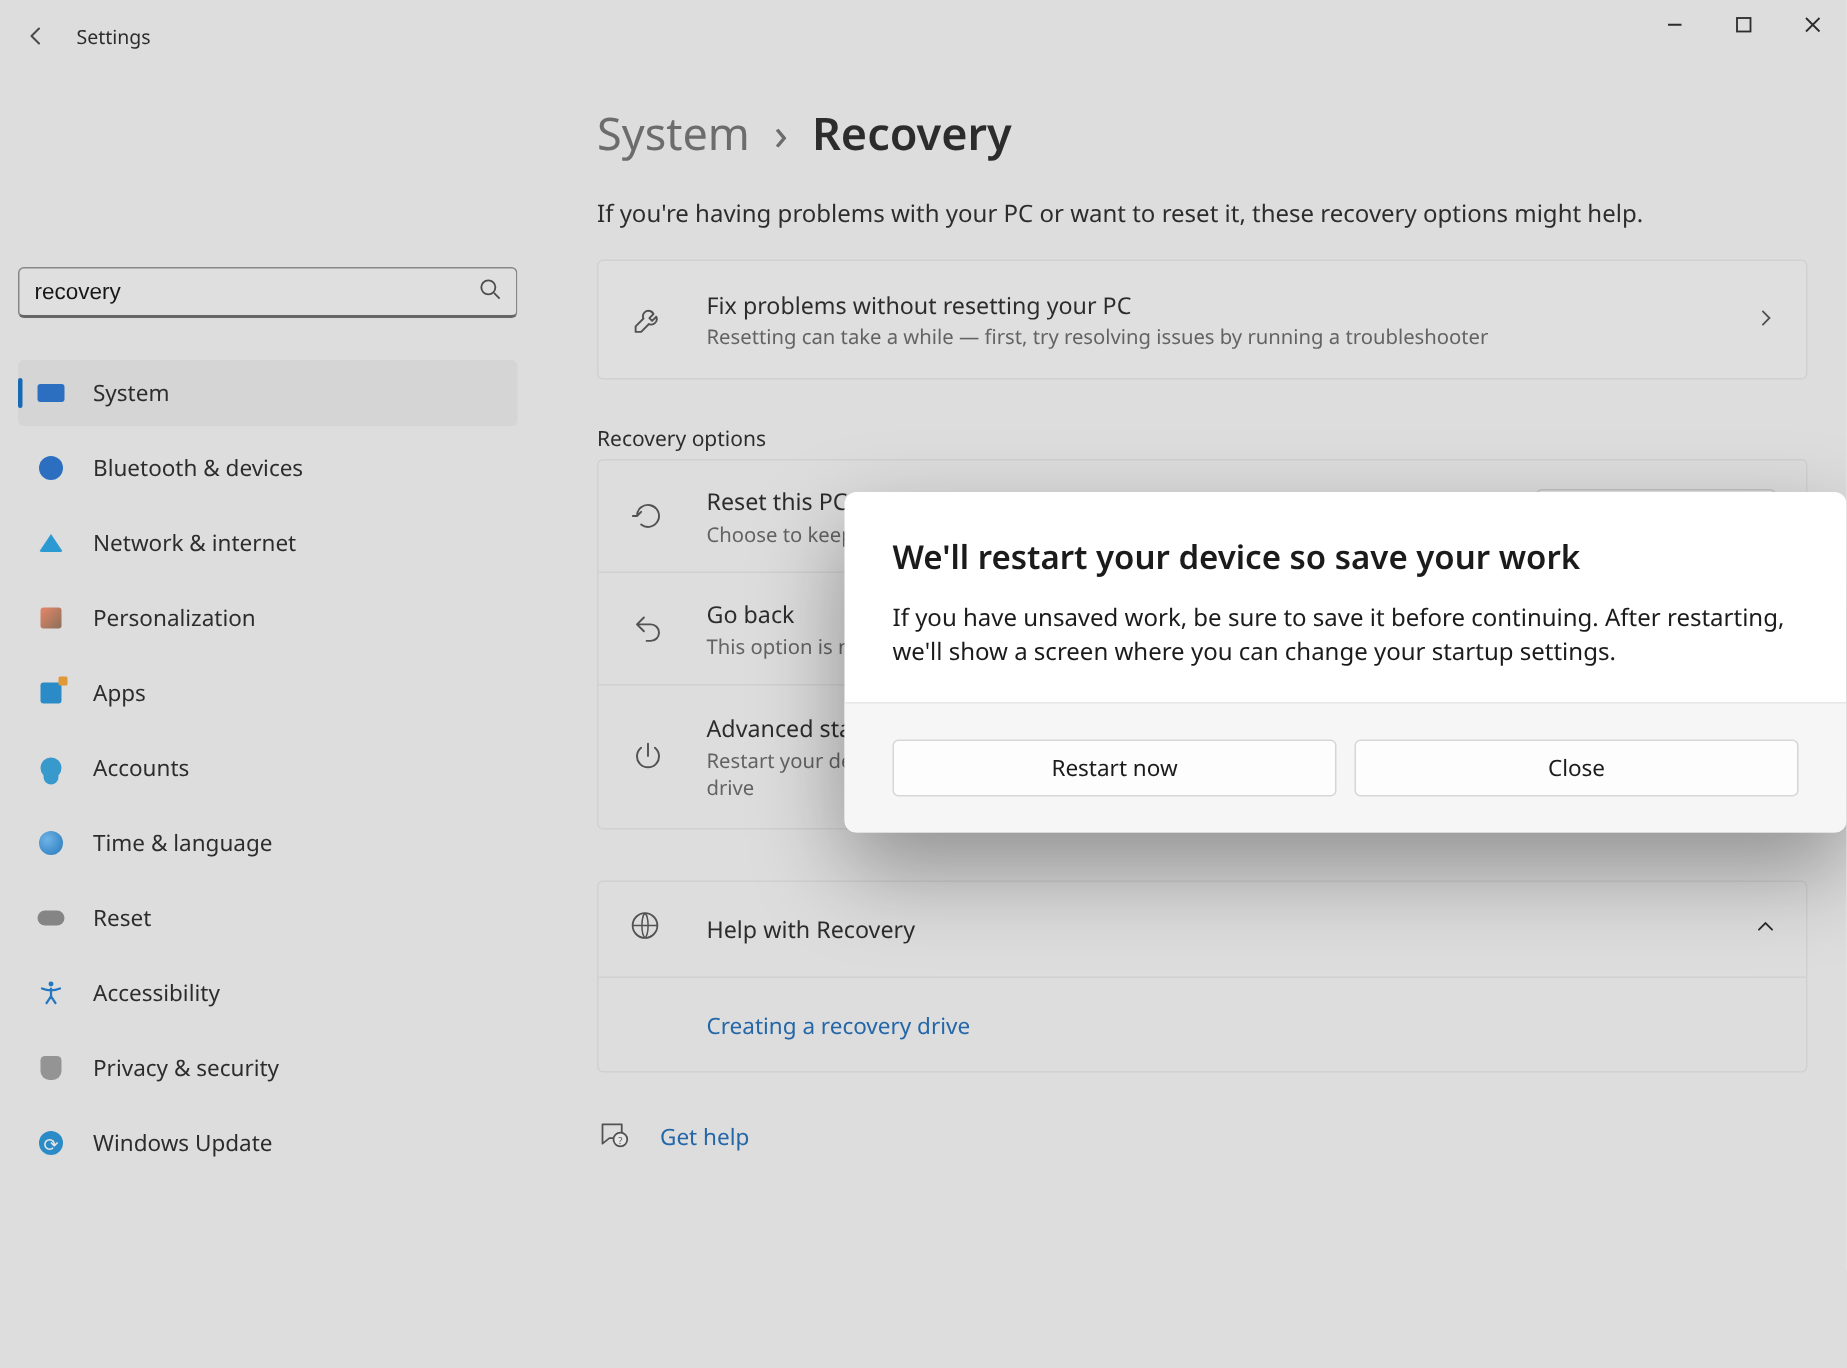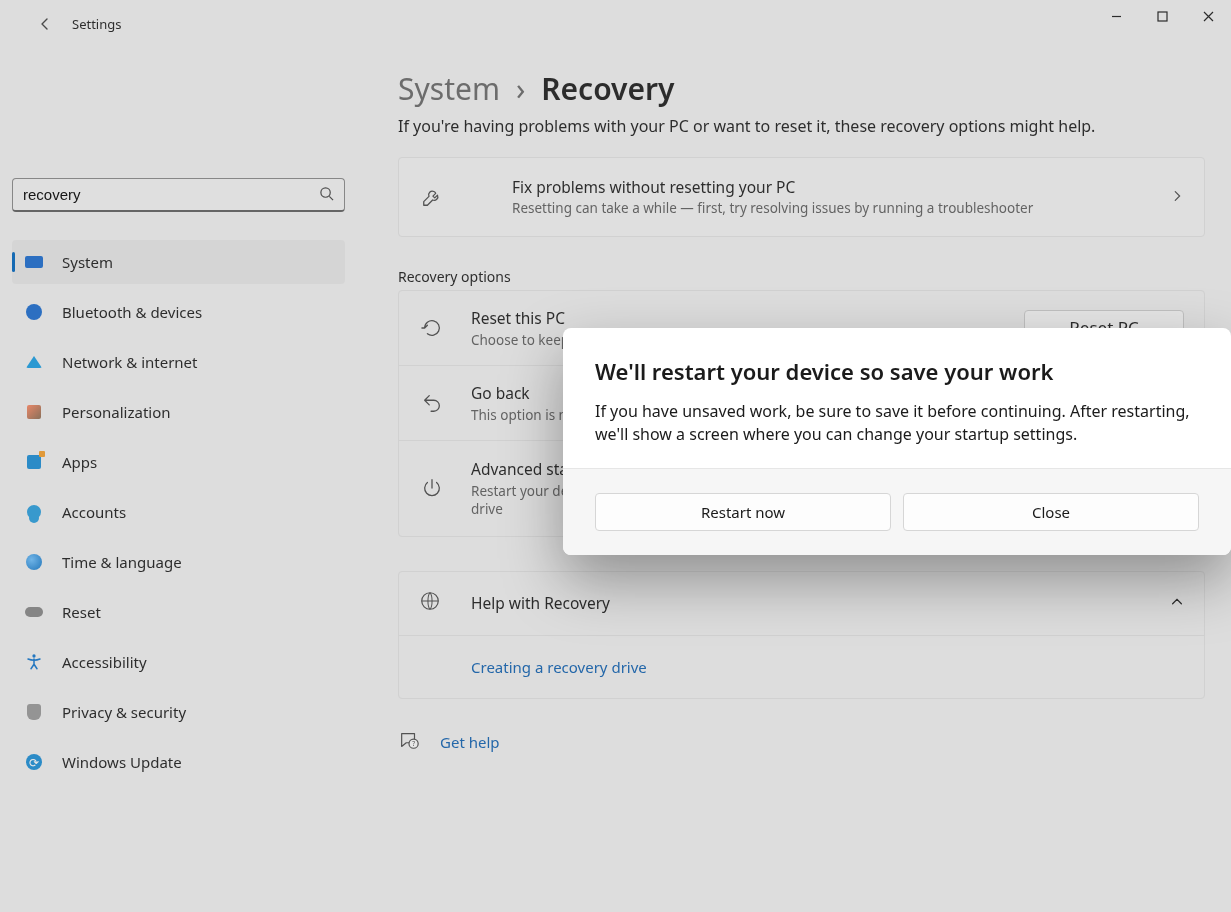--- a/index.html
+++ b/index.html
@@ -6,21 +6,21 @@
   html, body { width: 1231px; height: 912px; overflow: hidden; }
   body {
     font-family: "Segoe UI", "Segoe UI Variable", system-ui, sans-serif;
     background: #f3f3f3;
     color: #1b1b1b;
     position: relative;
   }
 
   
   .titlebar {
-    height: 48px; display:flex; align-items:center; padding-left:30px;
+    height: 48px; display:flex; align-items:center; padding-left:9px;
   }
   .back-btn { width:30px;height:30px;display:flex;align-items:center;justify-content:center;color:#404040; }
   .app-title { margin-left:12px; font-size:13px; color:#1b1b1b; }
   .win-controls { position:absolute; top:0; right:0; display:flex; }
   .win-btn { width:46px;height:32px;display:flex;align-items:center;justify-content:center;color:#1b1b1b; }
   .win-btn svg { stroke:#1b1b1b; }
 
   
   .layout { display:flex; height:calc(912px - 48px); }
   .sidebar { width:358px; padding:0 12px; padding-top:120px; }
@@ -60,26 +60,26 @@
   .i-time{width:16px;height:16px;border-radius:50%;background:radial-gradient(circle at 35% 35%,#6ec1ff,#1177c9);}
   .i-game{width:18px;height:10px;border-radius:5px;background:#888;}
   .i-acc2{color:#1177d0;font-size:18px;}
   .i-priv{width:14px;height:16px;background:#9a9a9a;border-radius:3px 3px 6px 6px;}
   .i-upd{width:16px;height:16px;border-radius:50%;background:#1a8fd8;display:flex;align-items:center;justify-content:center;color:#fff;font-size:12px;}
 
   
   .crumb { display:flex;align-items:center; font-size:30px; font-weight:400; color:#6a6a6a; margin-top:0;}
   .crumb .sep{margin:0 16px;color:#6a6a6a;}
   .crumb .here{font-weight:600;color:#1b1b1b;}
-  .subtitle { margin-top:6px; font-size:16px; color:#1b1b1b; }
+  .subtitle { margin-top:22px; font-size:16px; color:#1b1b1b; }
 
   
   .card {
     border:1px solid #e4e4e4; background:#fbfbfb66; border-radius:4px;
-    padding:18px 20px; display:flex;align-items:center; margin-top:20px;gap:41px;
+    padding:18px 20px; display:flex;align-items:center; margin-top:20px;
   }
   .card .cicon{width:26px;display:flex;justify-content:center;color:#4a4a4a;margin-right:26px;}
   .card .ctexts{flex:1;}
   .card .ctitle{font-size:15.5px;color:#1b1b1b;}
   .card .cdesc{font-size:13.5px;color:#5f5f5f;margin-top:2px;line-height:1.3;}
   .card .chev{color:#4a4a4a;}
 
   .sect-title{font-size:14px;color:#1b1b1b;margin-top:30px;margin-bottom:4px;}
 
   .opt-group{border:1px solid #e4e4e4;border-radius:4px;overflow:hidden; background:#fbfbfb20;}

